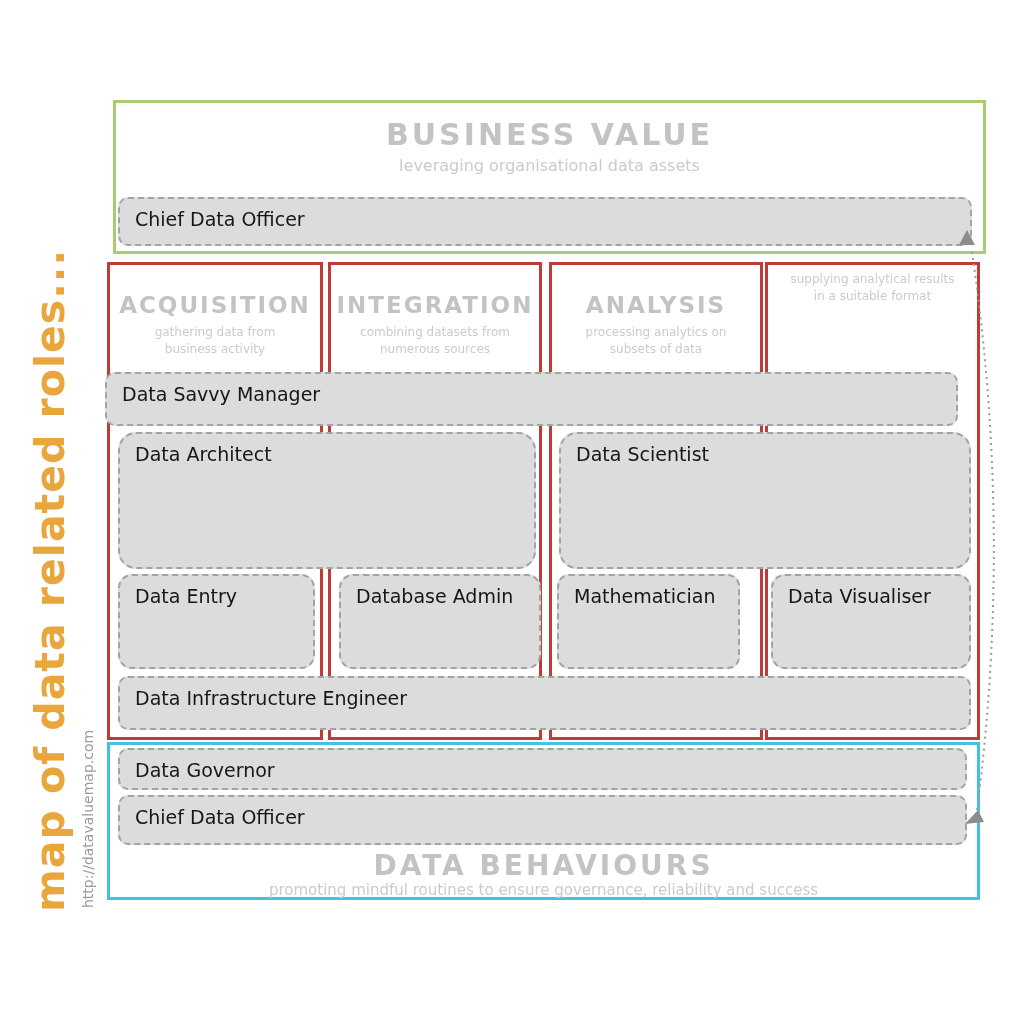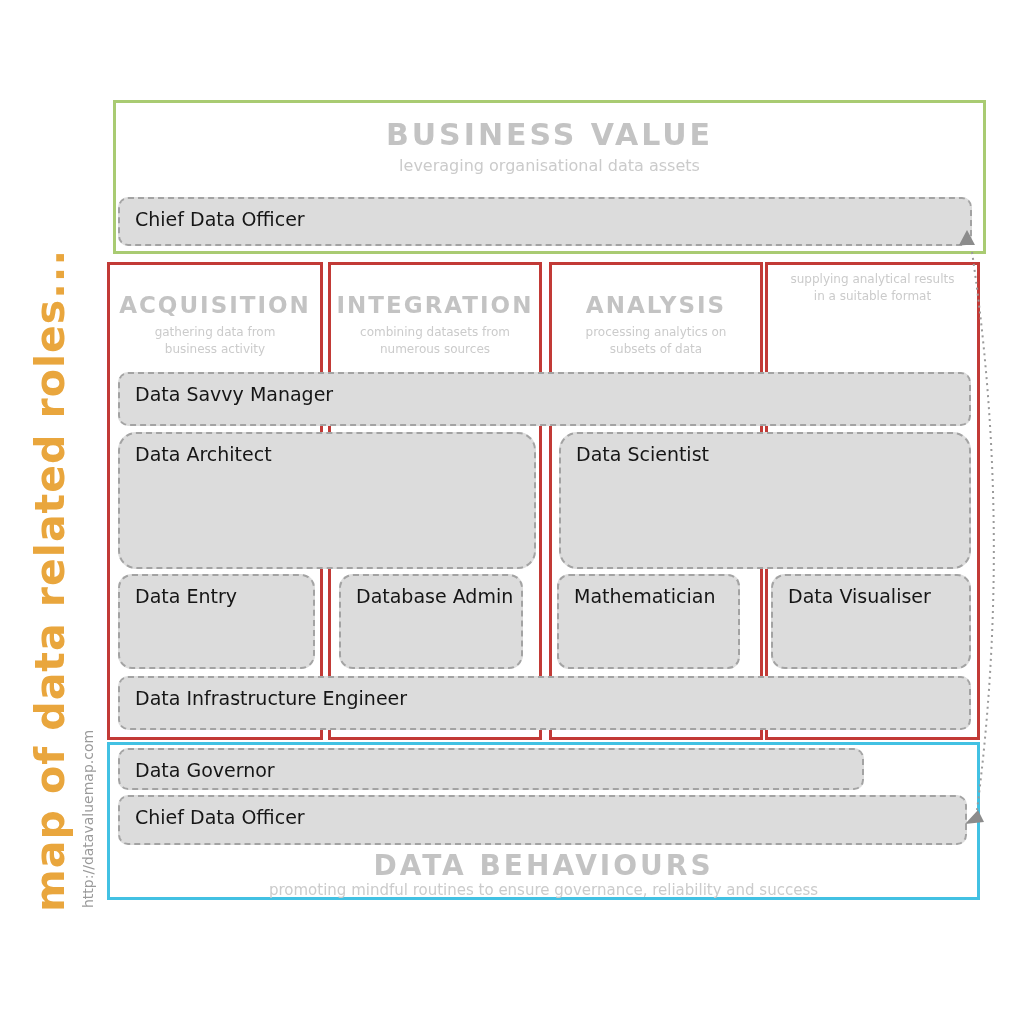--- a/index.html
+++ b/index.html
@@ -41,29 +41,29 @@
   .db-title { position:absolute; left:0; right:0; top:104px; font-size:28px; }
   .db-sub   { position:absolute; left:0; right:0; top:136px; font-size:15px; }
   
   .role {
     position:absolute; box-sizing:border-box;
     background:#dcdcdc; border:2px dashed #a3a3a3; border-radius:10px;
     color:#161616; font-size:19px; padding:9px 0 0 15px;
   }
   .role.big { border-radius:18px; }
   .r-cdo-top   { left:118px; top:197px;  width:854px; height:49px; }
-  .r-savvy     { left:118px; top:372px;  width:853px; height:54px; }
+  .r-savvy     { left:105px; top:372px;  width:853px; height:54px; }
   .r-architect { left:118px; top:432px;  width:418px; height:137px; }
   .r-scientist { left:559px; top:432px;  width:412px; height:137px; }
   .r-entry     { left:118px; top:574px;  width:197px; height:95px; border-radius:14px; }
-  .r-admin     { left:339px; top:574px;  width:184px; height:95px; border-radius:14px; }
+  .r-admin     { left:339px; top:574px;  width:202px; height:95px; border-radius:14px; }
   .r-math      { left:557px; top:574px;  width:183px; height:95px; border-radius:12px; }
   .r-visual    { left:771px; top:574px;  width:200px; height:95px; border-radius:14px; }
   .r-infra     { left:118px; top:676px;  width:853px; height:54px; }
-  .r-governor  { left:118px; top:748px;  width:746px; height:42px; }
+  .r-governor  { left:118px; top:748px;  width:849px; height:42px; }
   .r-cdo-bot   { left:118px; top:795px;  width:849px; height:50px; }
   
   .overlay { position:absolute; left:0; top:0; width:1024px; height:1024px; pointer-events:none; }
 </style>
 </head>
 <body>
 
 <div class="canvas">
 
   <div class="map-title">map of data related roles...</div>

